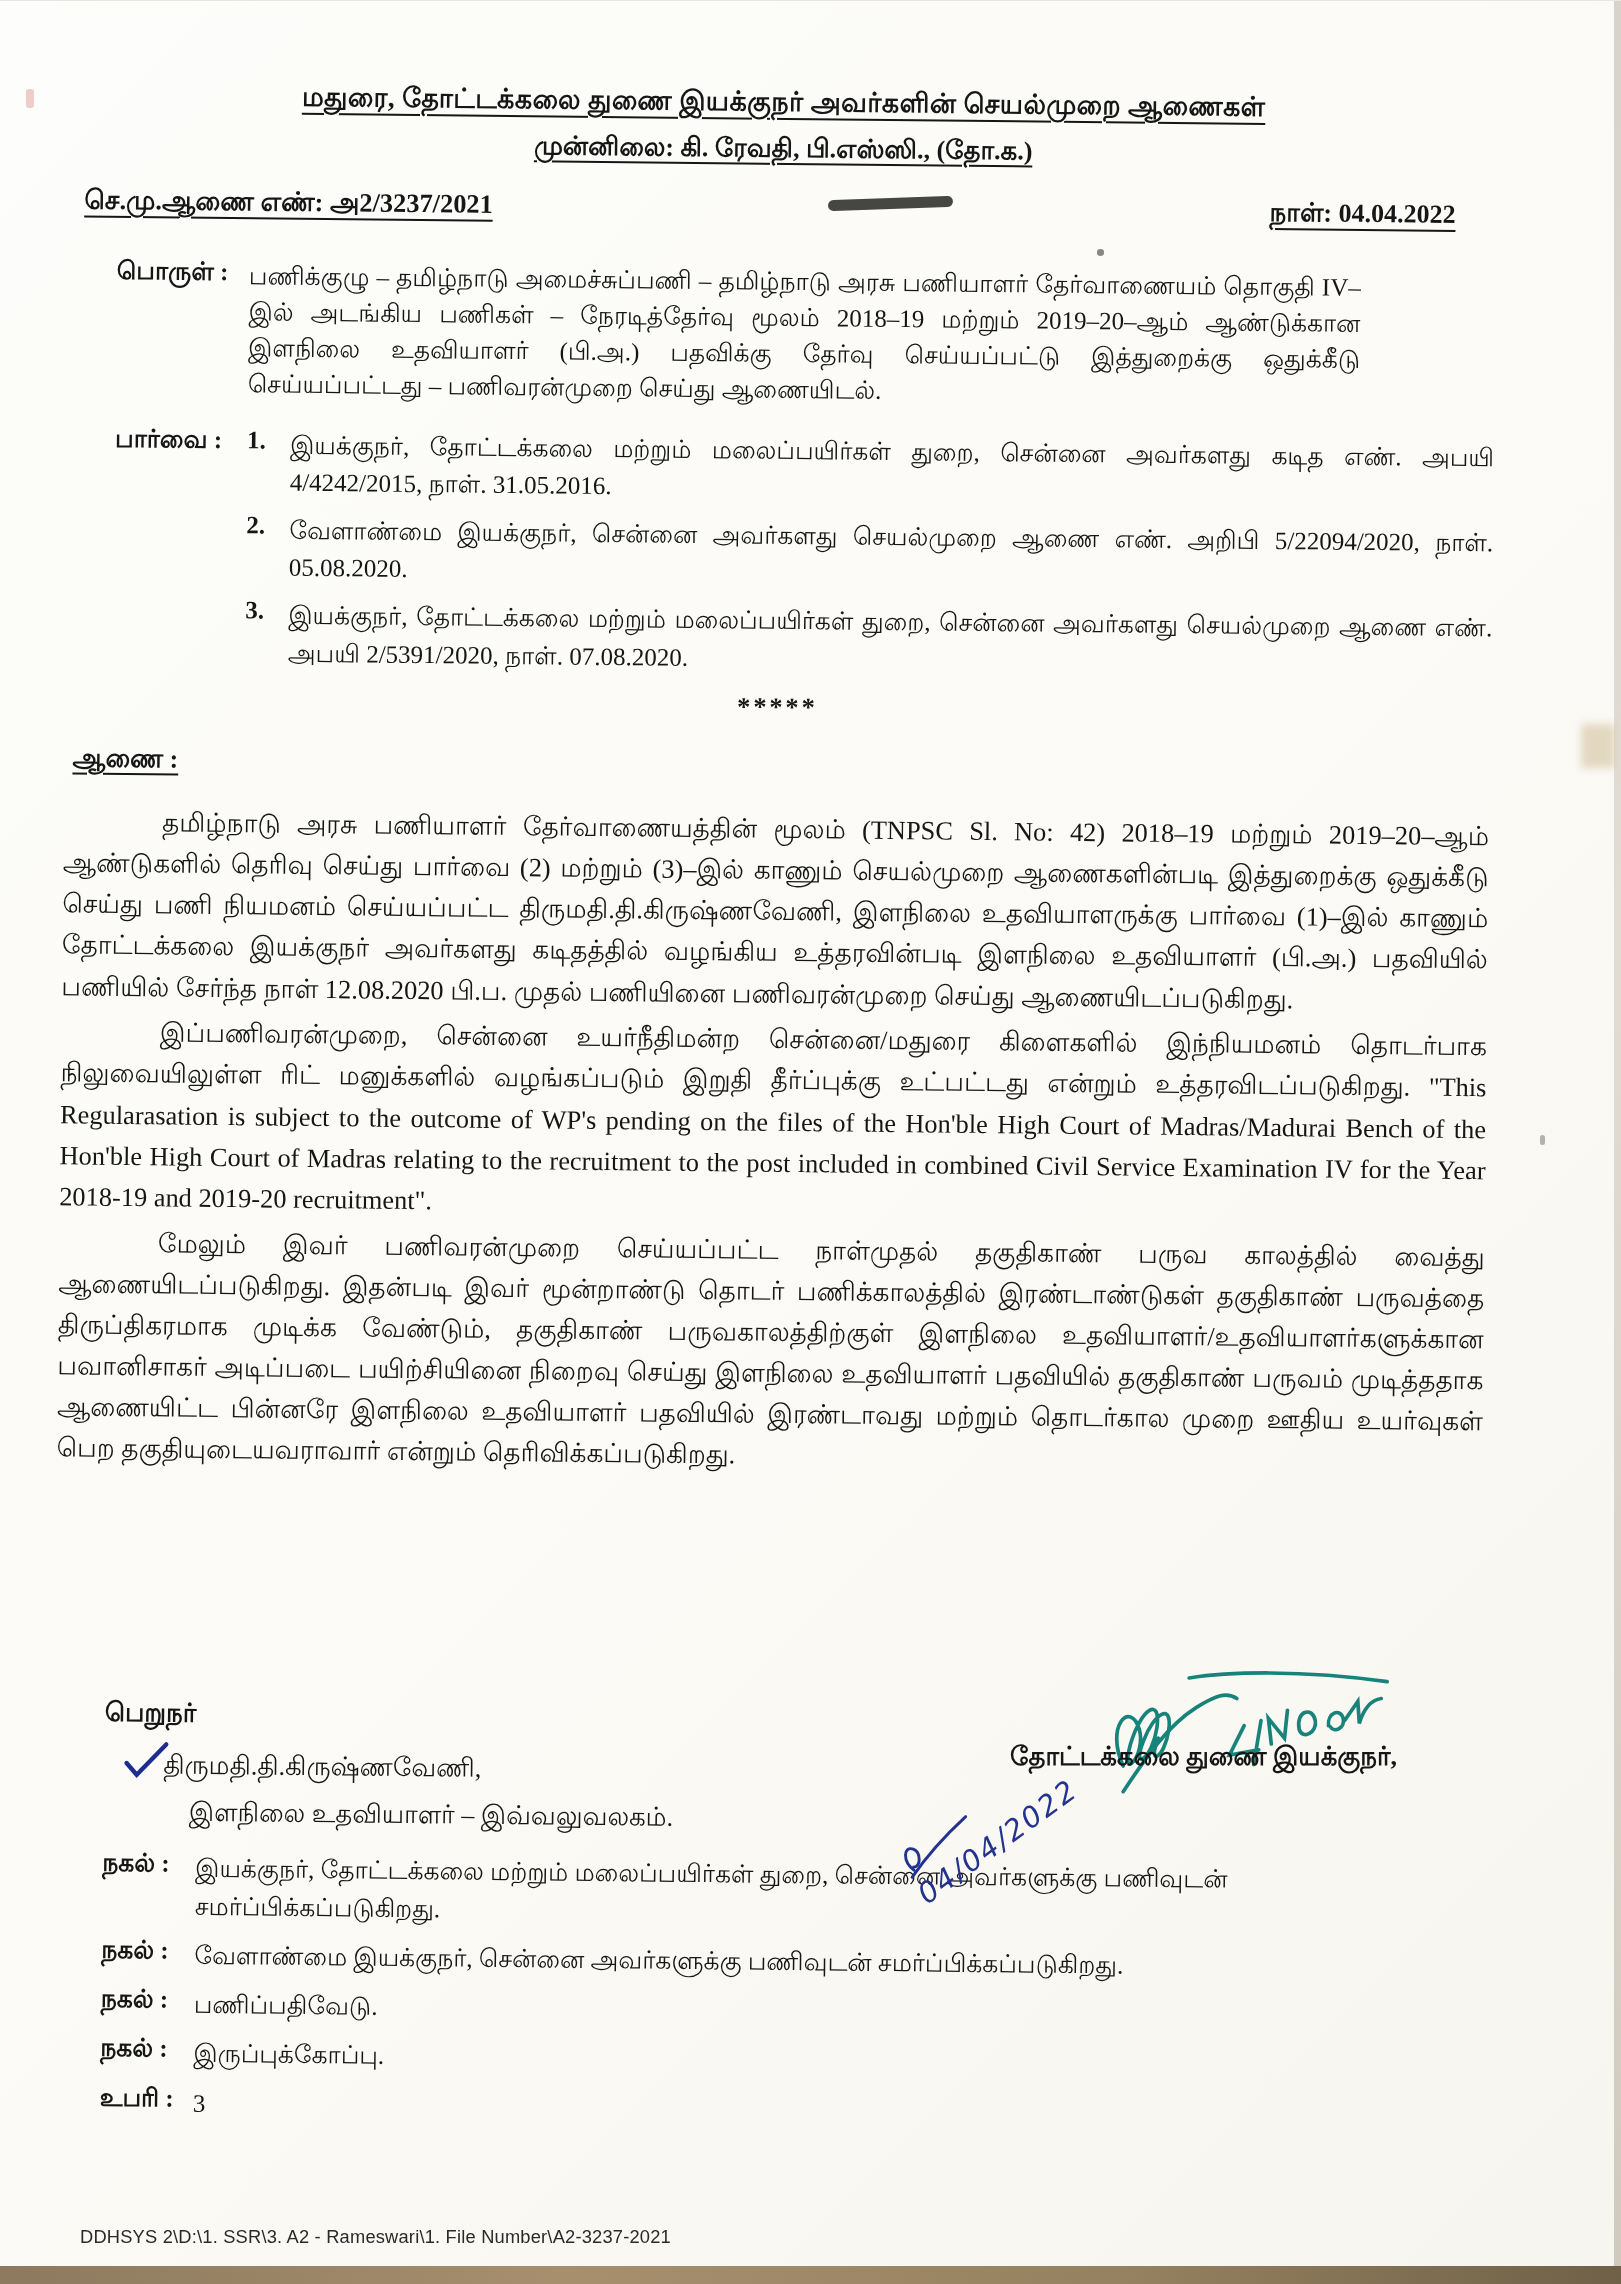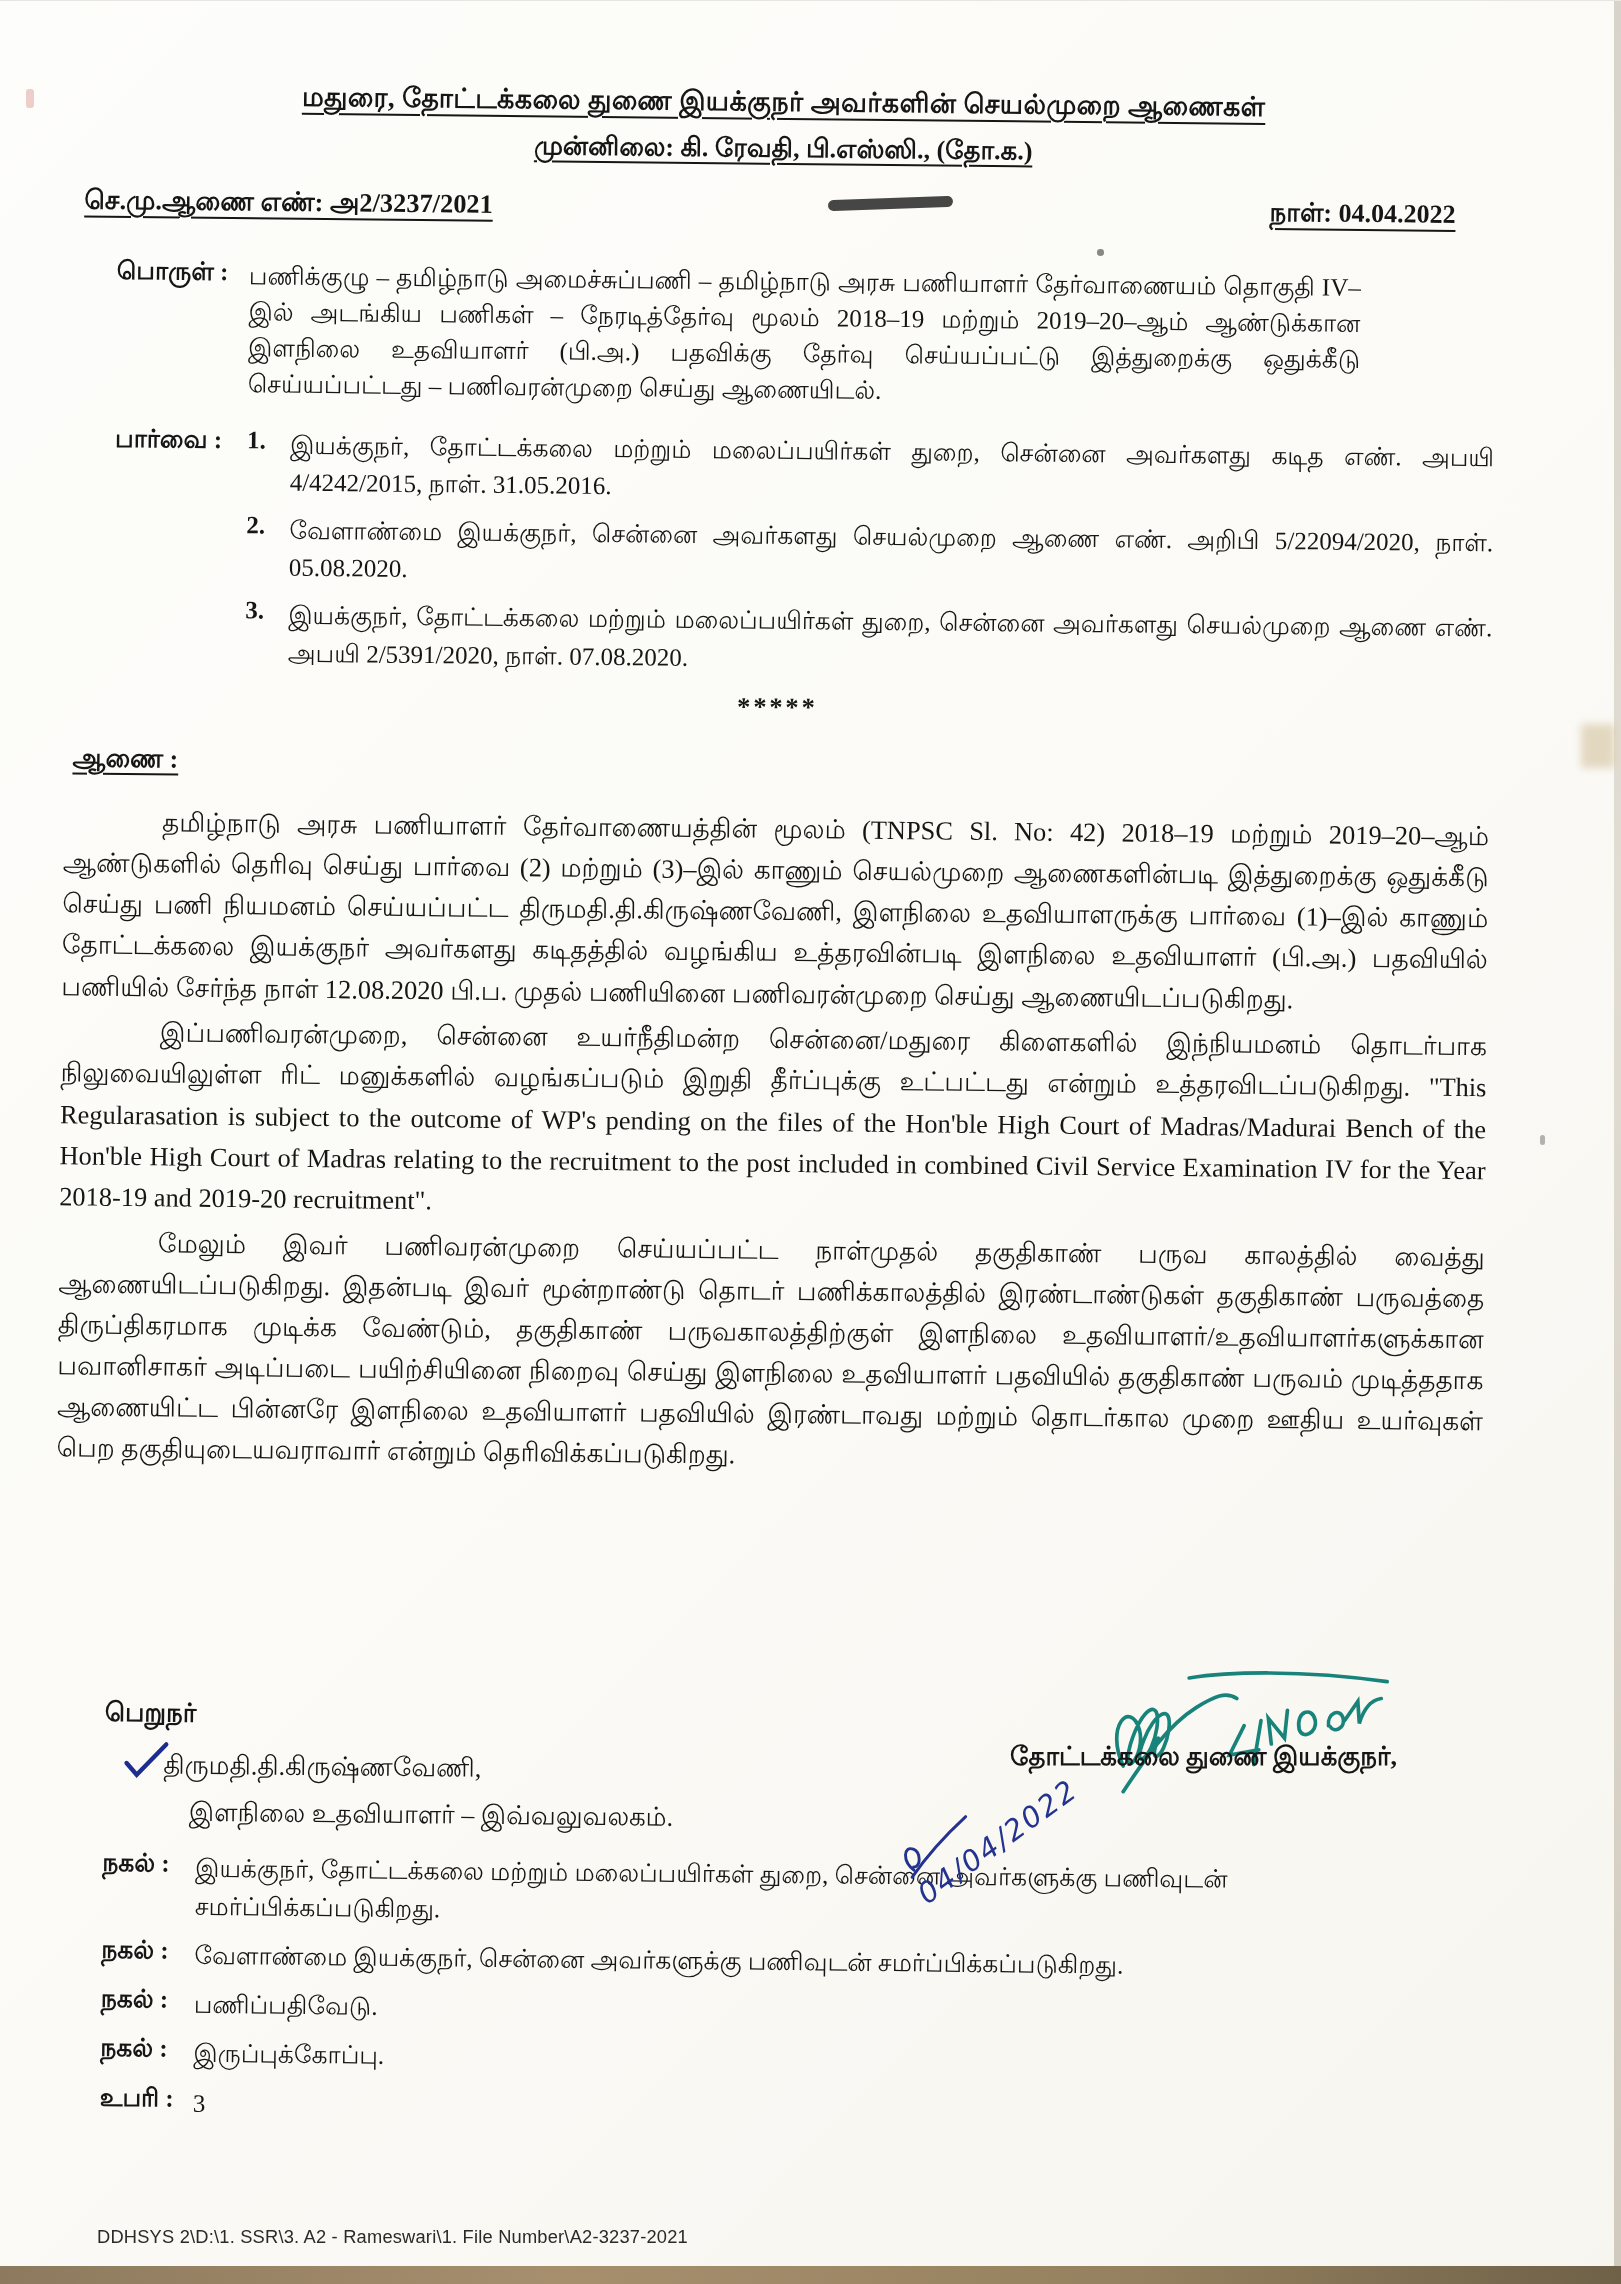--- a/index.html
+++ b/index.html
@@ -71,21 +71,21 @@
   .recipient{margin-top:228px;}
   .reclbl{font-size:26px;font-weight:bold;padding-left:51px;}
   .recname{font-size:26px;padding-left:110px;margin-top:19px;position:relative;}
   .recdesg{font-size:26px;padding-left:136px;margin-top:14.7px;}
   .check{position:absolute;left:70px;top:-8.8px;}
   .copies{margin-top:19px;}
   .copyrow{display:flex;margin-bottom:11.7px;}
   .copylbl{width:143px;padding-left:50px;box-sizing:border-box;font-size:25px;font-weight:bold;flex:0 0 auto;}
   .copytxt{width:1248px;font-size:25px;line-height:1.5;text-align:left;}
   .footerpath{
-    position:absolute;left:97px;top:2225px;
+    position:absolute;left:80px;top:2225px;
     font-size:18.3px;color:#2a2a2a;letter-spacing:0.2px;
     font-family:"Liberation Sans","DejaVu Sans",sans-serif;
   }
   
   .edge-right{position:absolute;right:0;top:0;width:7.3px;height:2284px;background:linear-gradient(to bottom,#cfc9bf,#dcd6cb 40%,#c6bfb2);opacity:.8;}
   .edge-bottom{position:absolute;left:0;bottom:0;width:1621px;height:19px;background:linear-gradient(to right,#8d7a5e,#a78f6e 35%,#95815f 70%,#6f6148);}
   .smudge-top{position:absolute;left:828px;top:197px;width:125px;height:11px;background:#262626;border-radius:5.9px;transform:rotate(-2deg);opacity:.85;}
   .blotch1{position:absolute;right:5.9px;top:723px;width:34px;height:44px;background:#d9c9a9;filter:blur(4.4px);opacity:.7;}
   .speck1{position:absolute;left:1097px;top:248px;width:6.6px;height:6.6px;background:#3a3a3a;border-radius:50%;opacity:.6;}
   .speck2{position:absolute;left:1540px;top:1134px;width:5.1px;height:10.3px;background:#6b6b6b;border-radius:2.9px;opacity:.5;}

